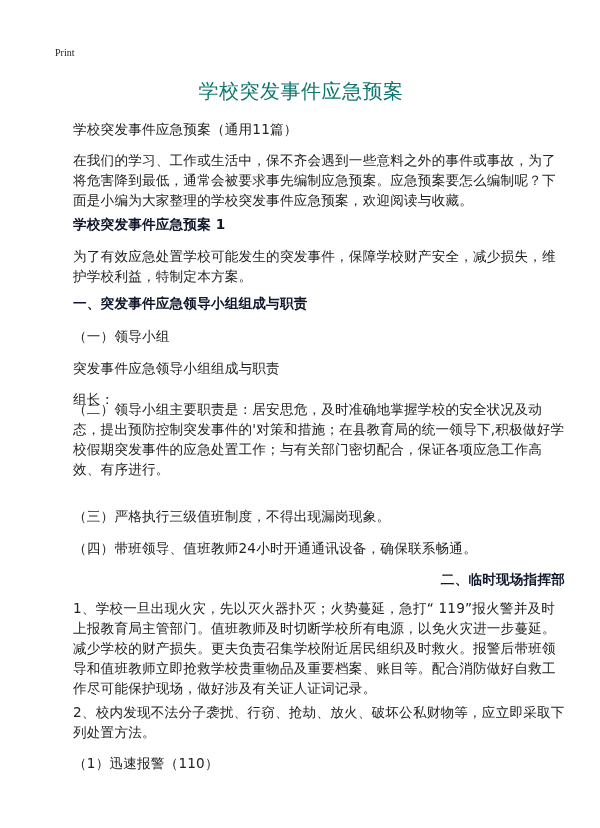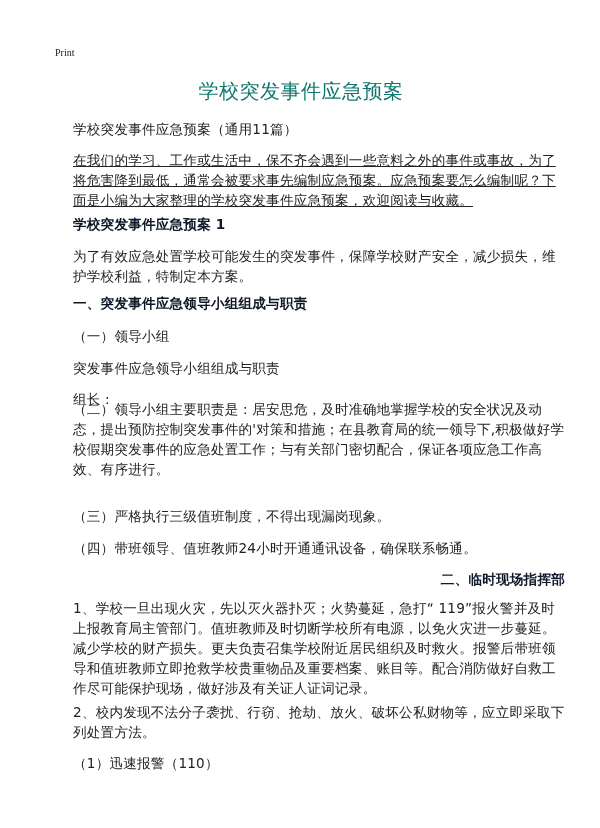--- a/index.html
+++ b/index.html
@@ -14,21 +14,21 @@
           letter-spacing: 0.2px; color: #222; margin-left: 18px; }
   .bold { font-weight: bold; color: #0f172a; }
 </style>
 </head>
 <body>
 
 <div class="page">
   <div class="print">Print</div>
   <div class="title">学校突发事件应急预案</div>
   <div class="para" style="top:119px;">学校突发事件应急预案（通用11篇）</div>
-  <div class="para" style="top:150px;text-decoration:underline;">在我们的学习、工作或生活中，保不齐会遇到一些意料之外的事件或事故，为了将危害降到最低，通常会被要求事先编制应急预案。应急预案要怎么编制呢？下面是小编为大家整理的学校突发事件应急预案，欢迎阅读与收藏。</div>
+  <div class="para" style="top:150px;">在我们的学习、工作或生活中，保不齐会遇到一些意料之外的事件或事故，为了将危害降到最低，通常会被要求事先编制应急预案。应急预案要怎么编制呢？下面是小编为大家整理的学校突发事件应急预案，欢迎阅读与收藏。</div>
   <div class="para bold" style="top:214px;">学校突发事件应急预案 1</div>
   <div class="para" style="top:246px;">为了有效应急处置学校可能发生的突发事件，保障学校财产安全，减少损失，维护学校利益，特制定本方案。</div>
   <div class="para bold" style="top:293px;">一、突发事件应急领导小组组成与职责</div>
   <div class="para" style="top:326px;">（一）领导小组</div>
   <div class="para" style="top:358px;">突发事件应急领导小组组成与职责</div>
   <div class="para" style="top:389px;">组长：</div>
   <div class="para" style="top:399px;">（二）领导小组主要职责是：居安思危，及时准确地掌握学校的安全状况及动态，提出预防控制突发事件的'对策和措施；在县教育局的统一领导下,积极做好学校假期突发事件的应急处置工作；与有关部门密切配合，保证各项应急工作高效、有序进行。</div>
   <div class="para" style="top:506px;">（三）严格执行三级值班制度，不得出现漏岗现象。</div>
   <div class="para" style="top:538px;">（四）带班领导、值班教师24小时开通通讯设备，确保联系畅通。</div>
   <div class="para bold" style="top:569px;text-align:right;">二、临时现场指挥部</div>

